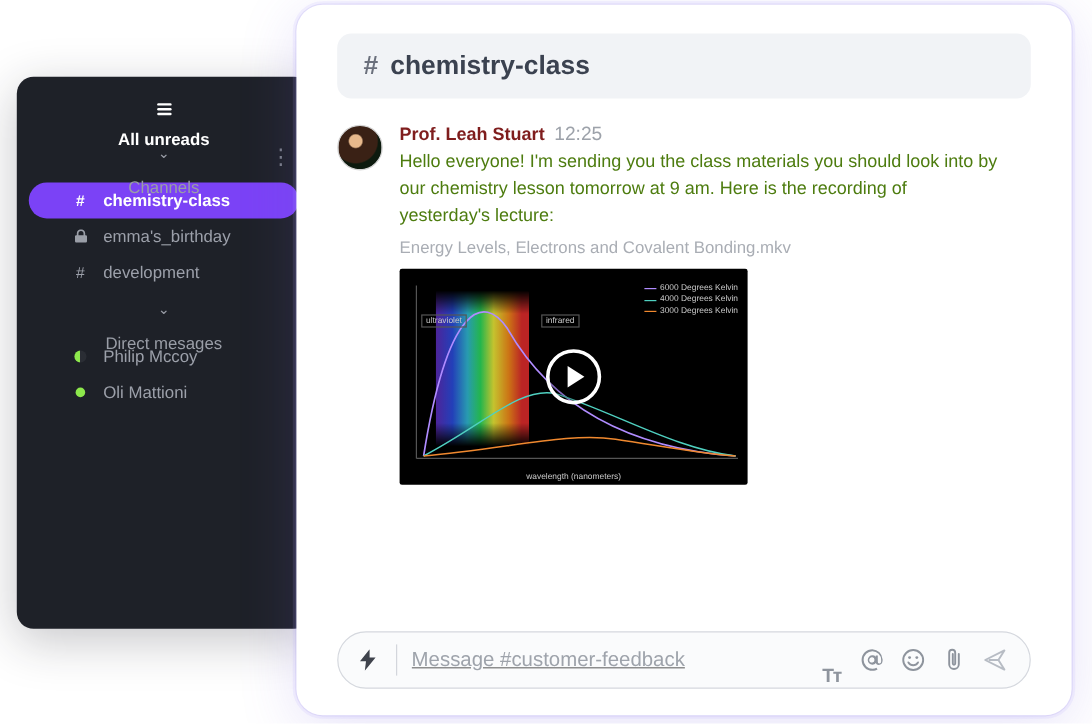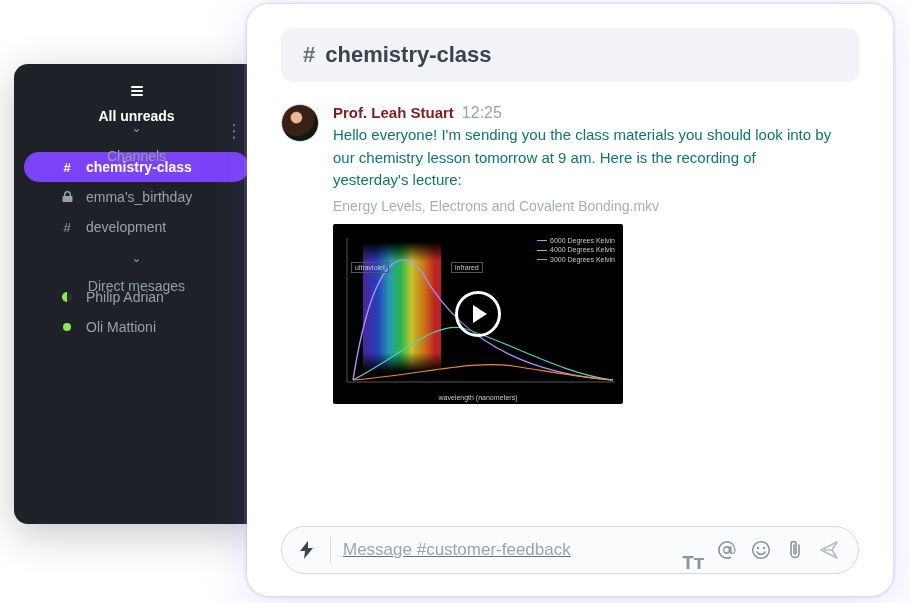--- a/index.html
+++ b/index.html
@@ -132,21 +132,21 @@
   .avatar {
     width: 38px; height: 38px; border-radius: 50%;
     flex-shrink: 0;
     background: radial-gradient(circle at 40% 35%, #e8b98c 0 16%, #3a2115 20% 56%, #0d1a0e 60%);
     border: 1px solid #d4d4d4;
   }
   .msg-body { flex: 1; color: #2e323a; }
   .msg-head { display: flex; align-items: baseline; gap: 8px; margin-bottom: 2px; }
   .msg-author { font-weight: 700; font-size: 15px; color: #7f1d1d; }
   .msg-time { font-size: 16px; color: #9da2aa; }
-  .msg-text { font-size: 15px; line-height: 1.5; color: #0f766e; max-width: 500px; }
+  .msg-text { font-size: 15px; line-height: 1.5; color: #4d7c0f; max-width: 500px; }
 
   .attachment-name {
     font-size: 14px;
     color: #a9adb4;
     margin: 0 0 10px 52px;
   }
 
   .video-thumb {
     margin-left: 52px;
     width: 290px;
@@ -226,21 +226,21 @@
   }
   .composer input::placeholder { color: #9ea3ab; }
   .composer .tool {
     color: #8e949d;
     width: 22px; height: 22px;
     display: inline-flex;
     align-items: center;
     justify-content: center;
     cursor: pointer;
   }
-  .composer .tt { font-family: Liberation Mono, monospace; font-weight: 700; font-size: 20px; letter-spacing: -1px; margin-top: 27px; }
+  .composer .tt { font-family: Liberation Sans, sans-serif; font-weight: 700; font-size: 16px; letter-spacing: -1px; margin-top: 27px; }
 </style>
 </head>
 <body>
 
 <div class="sidebar">
 
   <div class="s-row header">
     <span class="icon-lines">
       <span></span>
         <span></span>
@@ -274,21 +274,21 @@
 
   <div class="s-row group" style="margin-top:10px">
     <span class="chev">⌄</span>
     <span>Direct mesages</span>
   </div>
 
   <div class="s-item">
     <span class="prefix">
         <span class="dm-half"></span>
       </span>
-    <span class="label">Philip Adrian</span>
+    <span class="label">Philip Mccoy</span>
   </div>
   <div class="s-item">
     <span class="prefix">
         <span class="dm-dot"></span>
       </span>
     <span class="label">Oli Mattioni</span>
   </div>
 </div>
 
 <div class="main-panel">

